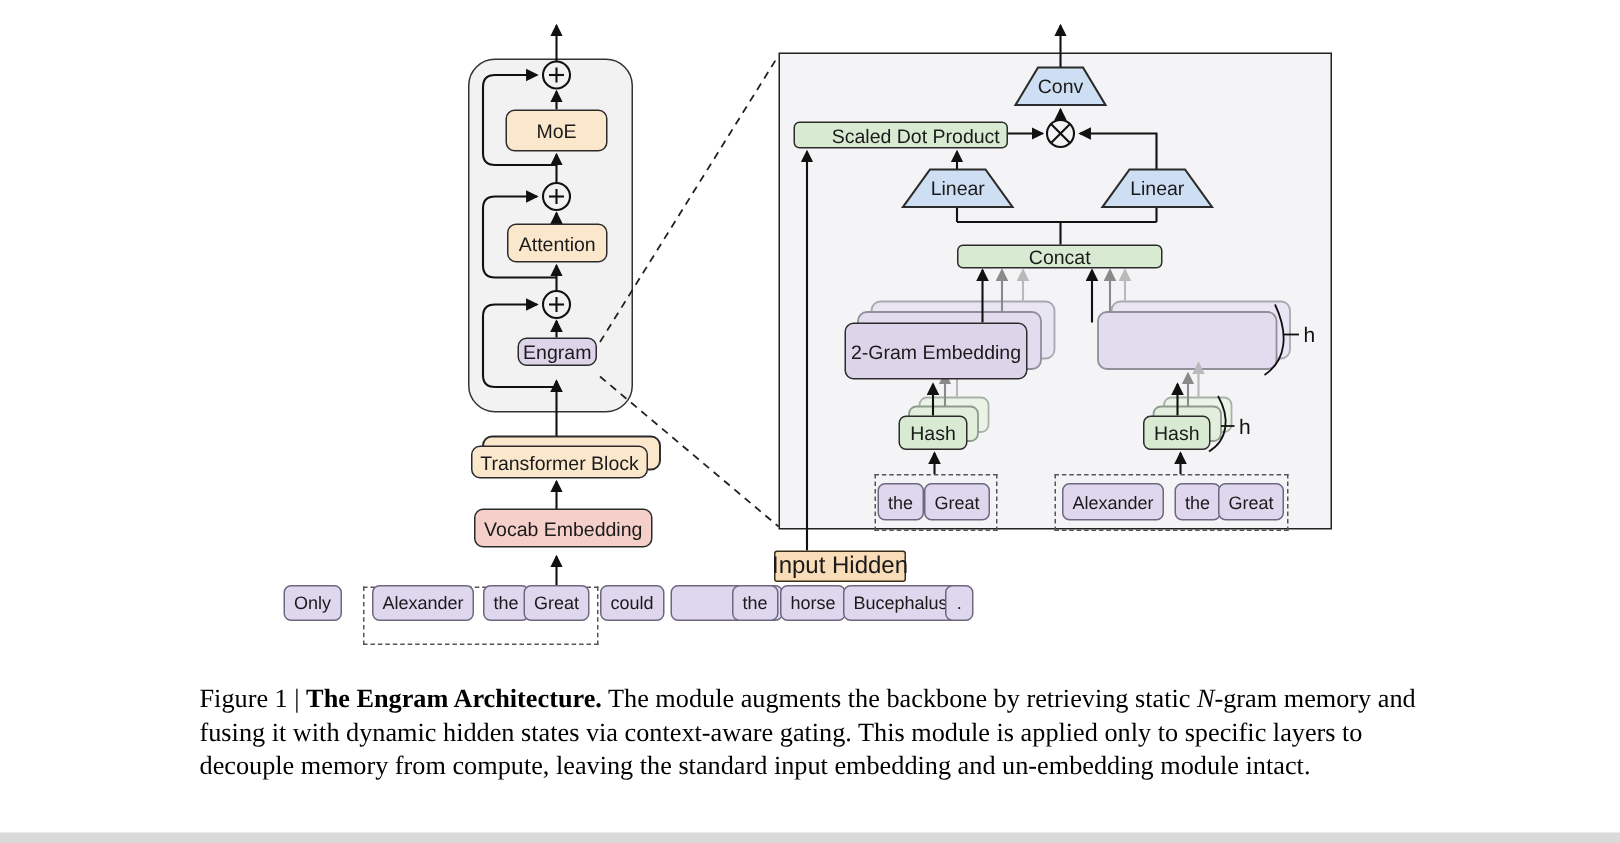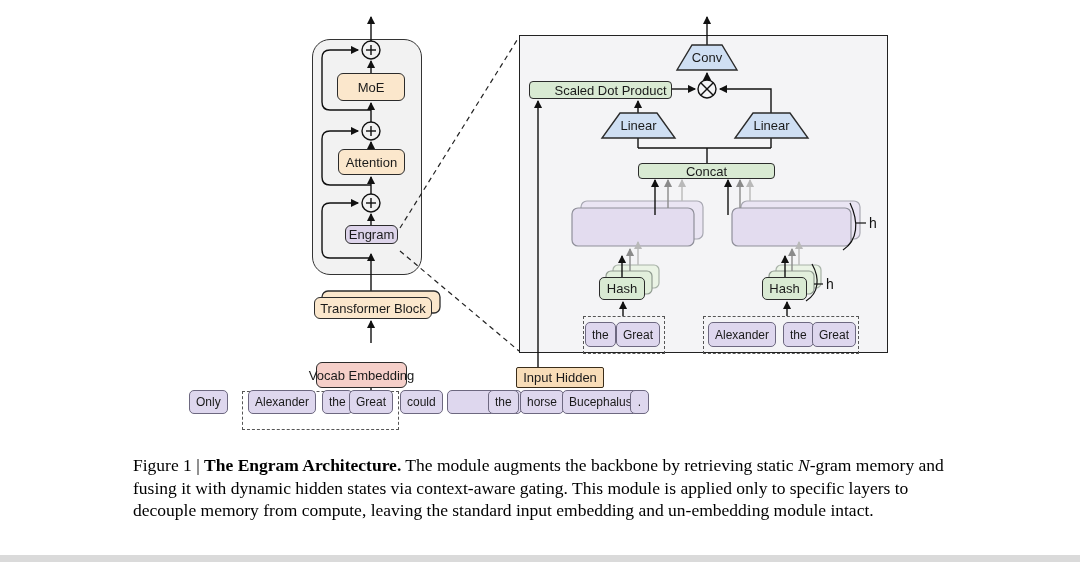--- a/index.html
+++ b/index.html
@@ -19,28 +19,28 @@
   .peach{background:#fbe7cc;}
   .pink{background:#f5cfc9;}
   .purple{background:#ddd4ea;}
   .green{background:#d9ead3;}
   .tan{background:#f8ddb8;border-radius:2px;border-color:#3a2d1a;}
   
   .moe{left:337px;top:73px;width:68px;height:28px;}
   .attention{left:338px;top:149px;width:67px;height:26px;}
   .engram{left:345px;top:225px;width:53px;height:19px;}
   .tblock{left:314px;top:297px;width:118px;height:22px;}
-  .vocab{left:316px;top:362px;width:91px;height:26px;}
+  .vocab{left:316px;top:339px;width:119px;height:26px;}
   .sdp{left:529px;top:81px;width:143px;height:18px;border-radius:4px;font-size:13px;padding-left:20px;}
   .concat{left:638px;top:163px;width:137px;height:16px;border-radius:4px;}
   .gram2{left:563px;top:215px;width:122px;height:38px;}
   .gram3{left:723px;top:215px;width:119px;height:38px;}
   .hashL{left:599px;top:277px;width:46px;height:23px;border-radius:5px;}
   .hashR{left:762px;top:277px;width:45px;height:23px;border-radius:5px;}
-  .input-hidden{left:516px;top:367px;width:88px;height:21px;font-size:13px;}
+  .input-hidden{left:516px;top:367px;width:88px;height:21px;font-size:16px;}
   
   .lbl{display:flex;align-items:center;justify-content:center;font-size:13px;white-space:nowrap;}
   .conv-lbl{left:677px;top:45px;width:60px;height:25px;}
   .linL-lbl{left:602px;top:113px;width:73px;height:25px;}
   .linR-lbl{left:735px;top:113px;width:73px;height:25px;}
   
   .dashed{position:absolute;border:1.4px dashed #555;background:transparent;z-index:2;}
   .sent-group{left:242px;top:391px;width:155px;height:37px;}
   .bi-group{left:583px;top:316px;width:80px;height:36px;}
   .tri-group{left:703px;top:316px;width:154px;height:36px;}
@@ -188,20 +188,21 @@
   <div class="box peach attention">Attention</div>
   <div class="box purple engram">Engram</div>
   <div class="box peach tblock">Transformer Block</div>
   <div class="box pink vocab">Vocab Embedding</div>
 
   <div class="lbl conv-lbl">Conv</div>
   <div class="box green sdp">Scaled Dot Product</div>
   <div class="lbl linL-lbl">Linear</div>
   <div class="lbl linR-lbl">Linear</div>
   <div class="box green concat">Concat</div>
+  <div class="box purple gram2">2-Gram Embedding</div>
   <div class="box green hashL">Hash</div>
   <div class="box green hashR">Hash</div>
   <div class="box tan input-hidden">Input Hidden</div>
 
   <div class="dashed bi-group"></div>
   <div class="token tok-b" style="left:585px;">the</div>
   <div class="token tok-b" style="left:616px;">Great</div>
   <div class="dashed tri-group"></div>
   <div class="token tok-b" style="left:708px;">Alexander</div>
   <div class="token tok-b" style="left:783px;">the</div>

